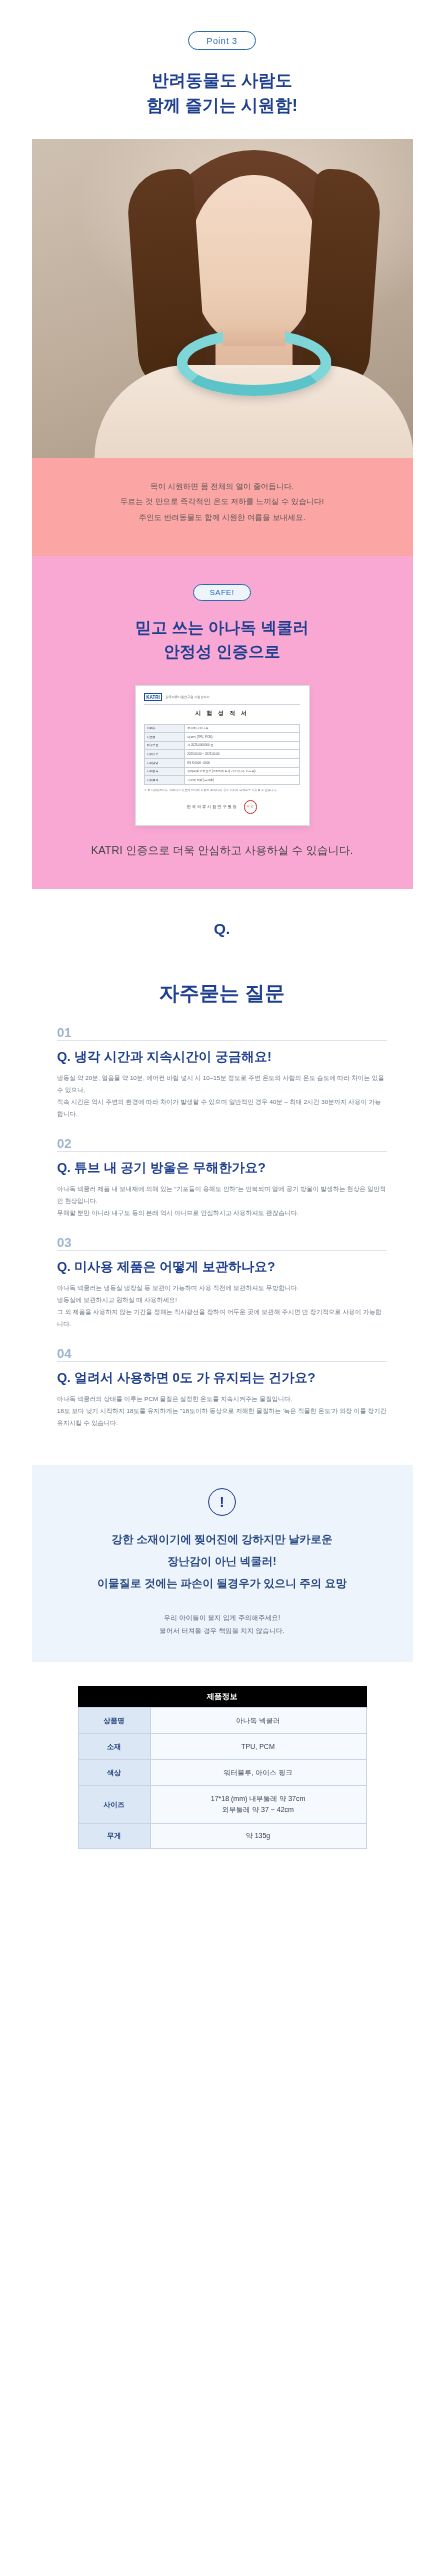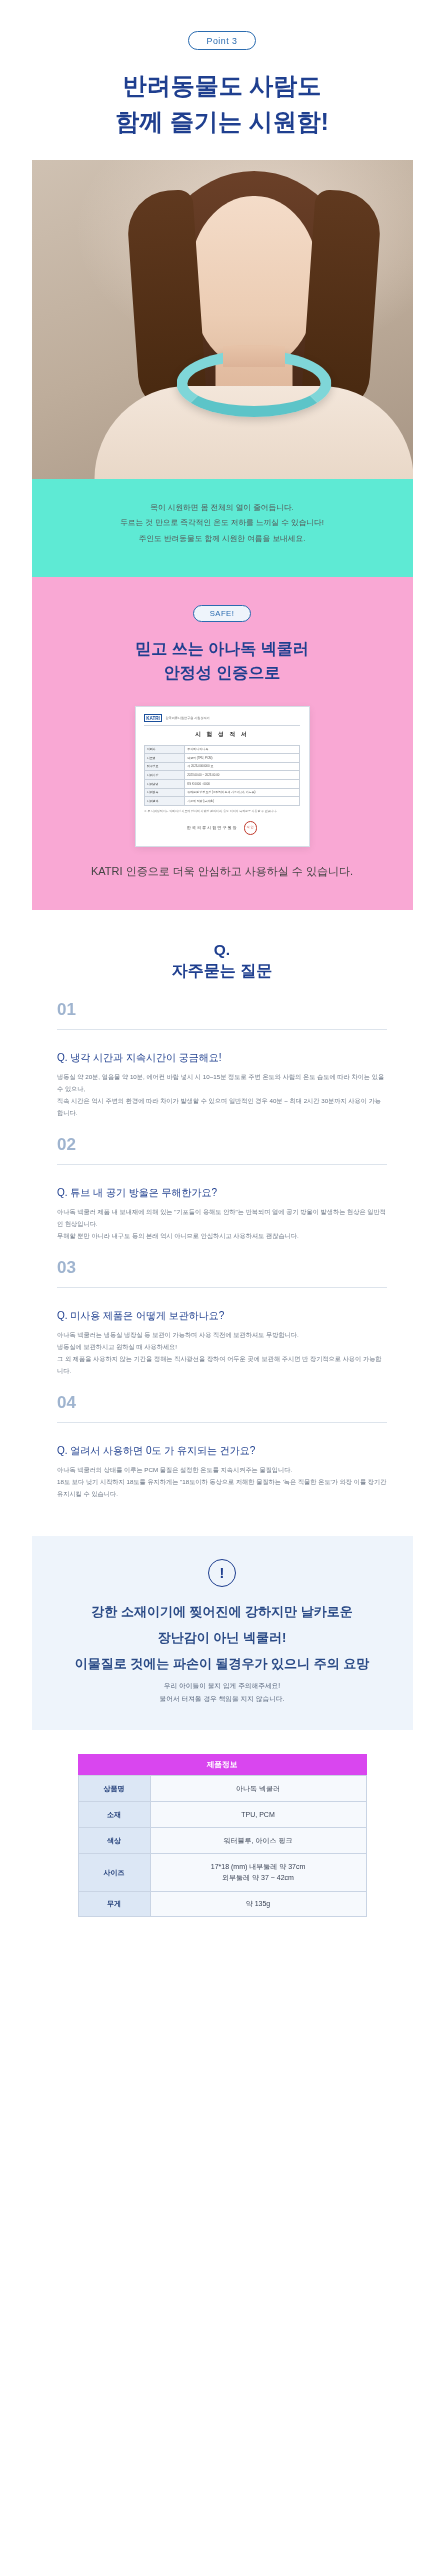--- a/index.html
+++ b/index.html
@@ -21,21 +21,21 @@
     display: inline-block;
     border: 0.5px solid #2b6cb0;
     color: #2b6cb0;
     border-radius: 10.3px;
     font-size: 8.8px;
     letter-spacing: 0.5px;
     padding: 3.6px 17.5px;
     margin-bottom: 17.5px;
   }
   .point-head {
-    font-size: 24px;
+    font-size: 17px;
     font-weight: bold;
     color: #1f3f8f;
     line-height: 1.5;
     margin-bottom: 20.6px;
   }
   .hero-photo {
     width: 444px;
     height: 319px;
     position: relative;
     overflow: hidden;
@@ -95,21 +95,21 @@
     border-radius: 50%;
     box-shadow: 0 3.1px 8.2px rgba(0,0,0,.18);
   }
   .hero-photo .collar-gap {
     position: absolute;
     left: 50%; bottom: 112px; transform: translateX(-50%);
     width: 62px; height: 21.6px;
     background: linear-gradient(180deg,#e7c3a8 0%, #dcb398 100%);
   }
   .sec-point-caption {
-    background: #5eead4;
+    background: #fca5a5;
     padding: 20.6px 0 31px;
     text-align: center;
     font-size: 7.7px;
     line-height: 2;
     color: #555;
   }
 
   
   .sec-safe {
     background: #f9a8d4;
@@ -179,58 +179,58 @@
   }
   .safe-caption { font-size: 11px; color: #444; }
 
   
   .sec-faq { background: #ffffff; padding: 30px 0 20.6px; }
   .faq-q-mark {
     text-align: center; font-size: 15.5px; font-weight: bold;
     color: #1f3f8f; line-height: 1.35;
   }
   .faq-head {
-    text-align: center; font-size: 16px; font-weight: bold;
-    color: #1f3f8f; margin-bottom: 17.5px;
+    text-align: center; font-size: 20px; font-weight: bold;
+    color: #1f3f8f; margin-bottom: 17.5px; margin-top: 40px;
   }
   .faq-item { width: 330px; margin: 0 auto 15.5px; }
   .faq-num {
-    font-size: 17px; color: #9fb4cf; font-weight: bold;
-    border-bottom: 0.5px solid #dde4ec; padding-bottom: 9px; margin-bottom: 21px;
+    font-size: 13px; color: #9fb4cf; font-weight: bold;
+    border-bottom: 0.5px solid #dde4ec; padding-bottom: 0; margin-bottom: 7px;
   }
   .faq-q {
-    font-size: 10px; font-weight: normal; color: #1f3f8f;
+    font-size: 13px; font-weight: bold; color: #1f3f8f;
     margin-bottom: 6.2px;
   }
   .faq-a {
     font-size: 6.2px; color: #6b7685; line-height: 1.95;
   }
 
   
   .sec-caution {
     background: #eef4fb;
     padding: 23px 0 25px;
     text-align: center;
   }
   .caut-icon {
     width: 28px; height: 28px; margin: 0 auto 11.3px;
     border: 1px solid #1f3f8f; border-radius: 50%;
     color: #1f3f8f; font-size: 14.4px; font-weight: bold; line-height: 26px;
   }
   .caut-text {
-    font-size: 13px; color: #2a4a86; line-height: 2; font-weight: bold;
-    margin-bottom: 2px;
+    font-size: 11px; color: #2a4a86; line-height: 2; font-weight: bold;
+    margin-bottom: 17px;
   }
   .caut-sub { font-size: 6.7px; color: #55637a; line-height: 1.95; }
 
   
   .sec-spec { background: #ffffff; padding: 24px 0 31px; }
   .spec-title {
     width: 289px; margin: 0 auto;
-    background: #d946ef; color: #fff;
+    background: #000000; color: #fff;
     text-align: center; font-size: 7.7px; font-weight: bold;
     padding: 5.7px 0;
   }
   .spec-table { width: 289px; margin: 0 auto; border-collapse: collapse; }
   .spec-table td {
     border: 0.5px solid #c9d4e4;
     font-size: 7px;
     padding: 6.7px 5.2px;
     color: #3a4355;
     line-height: 1.65;

